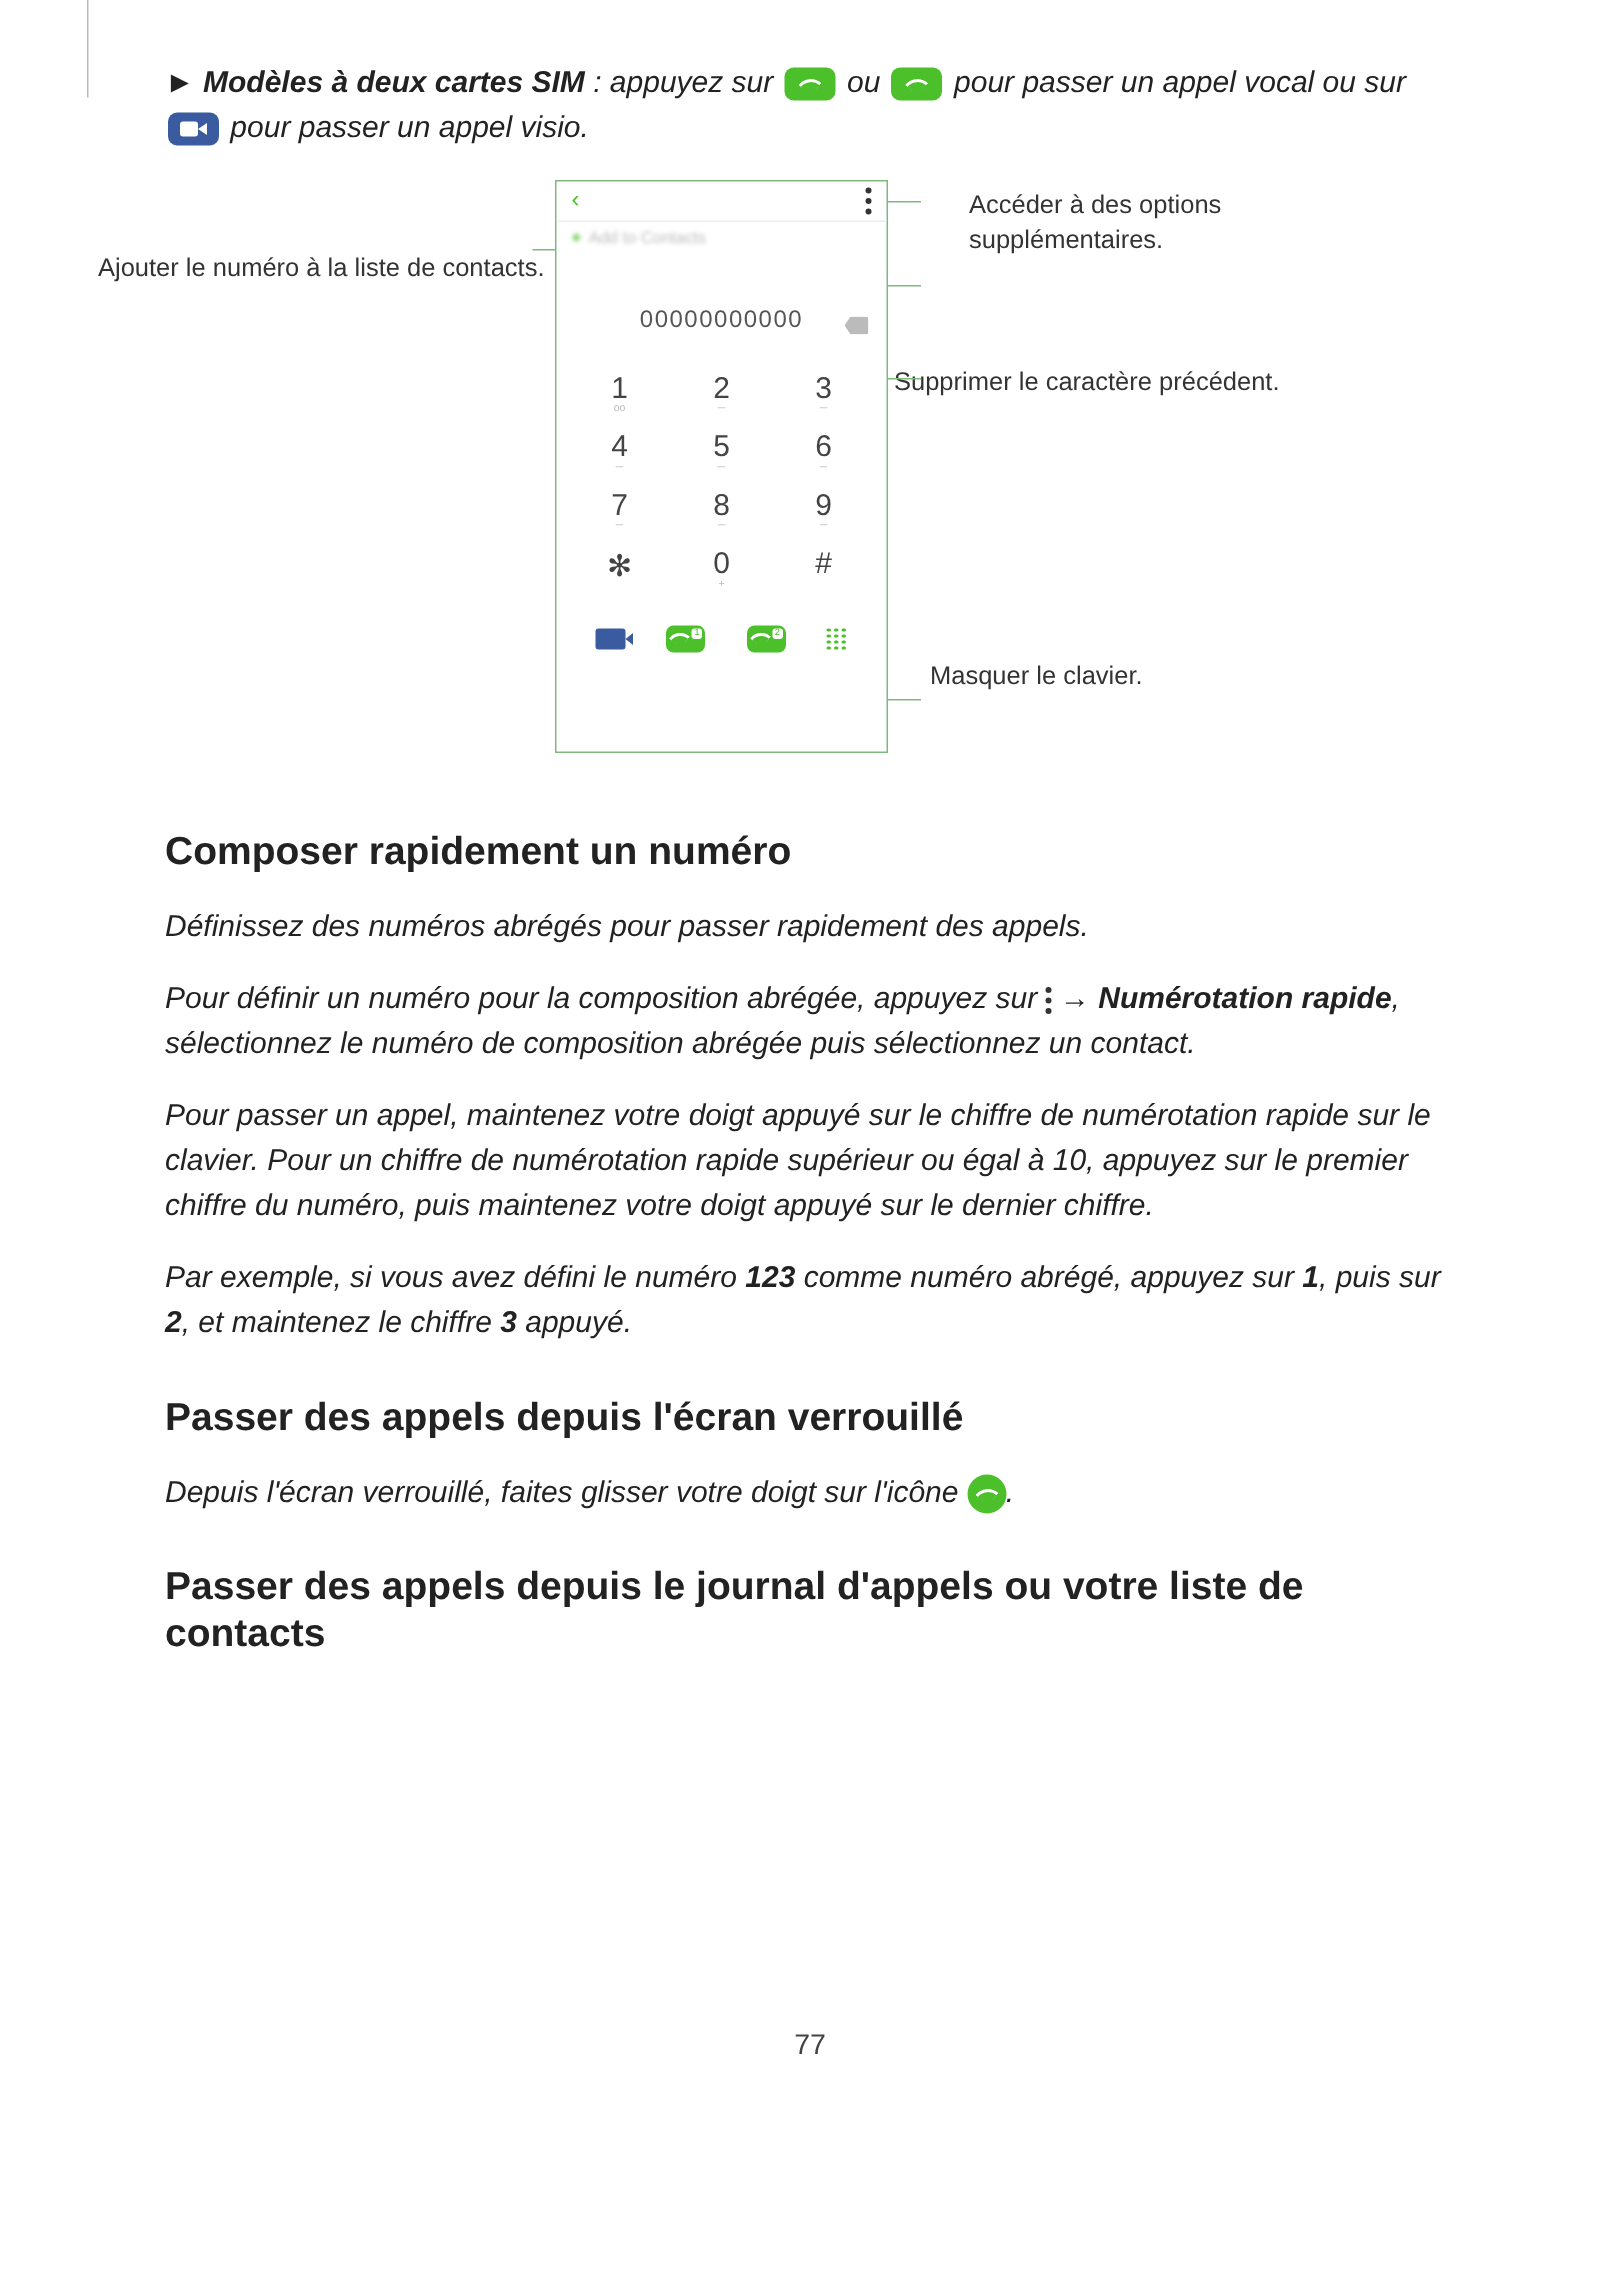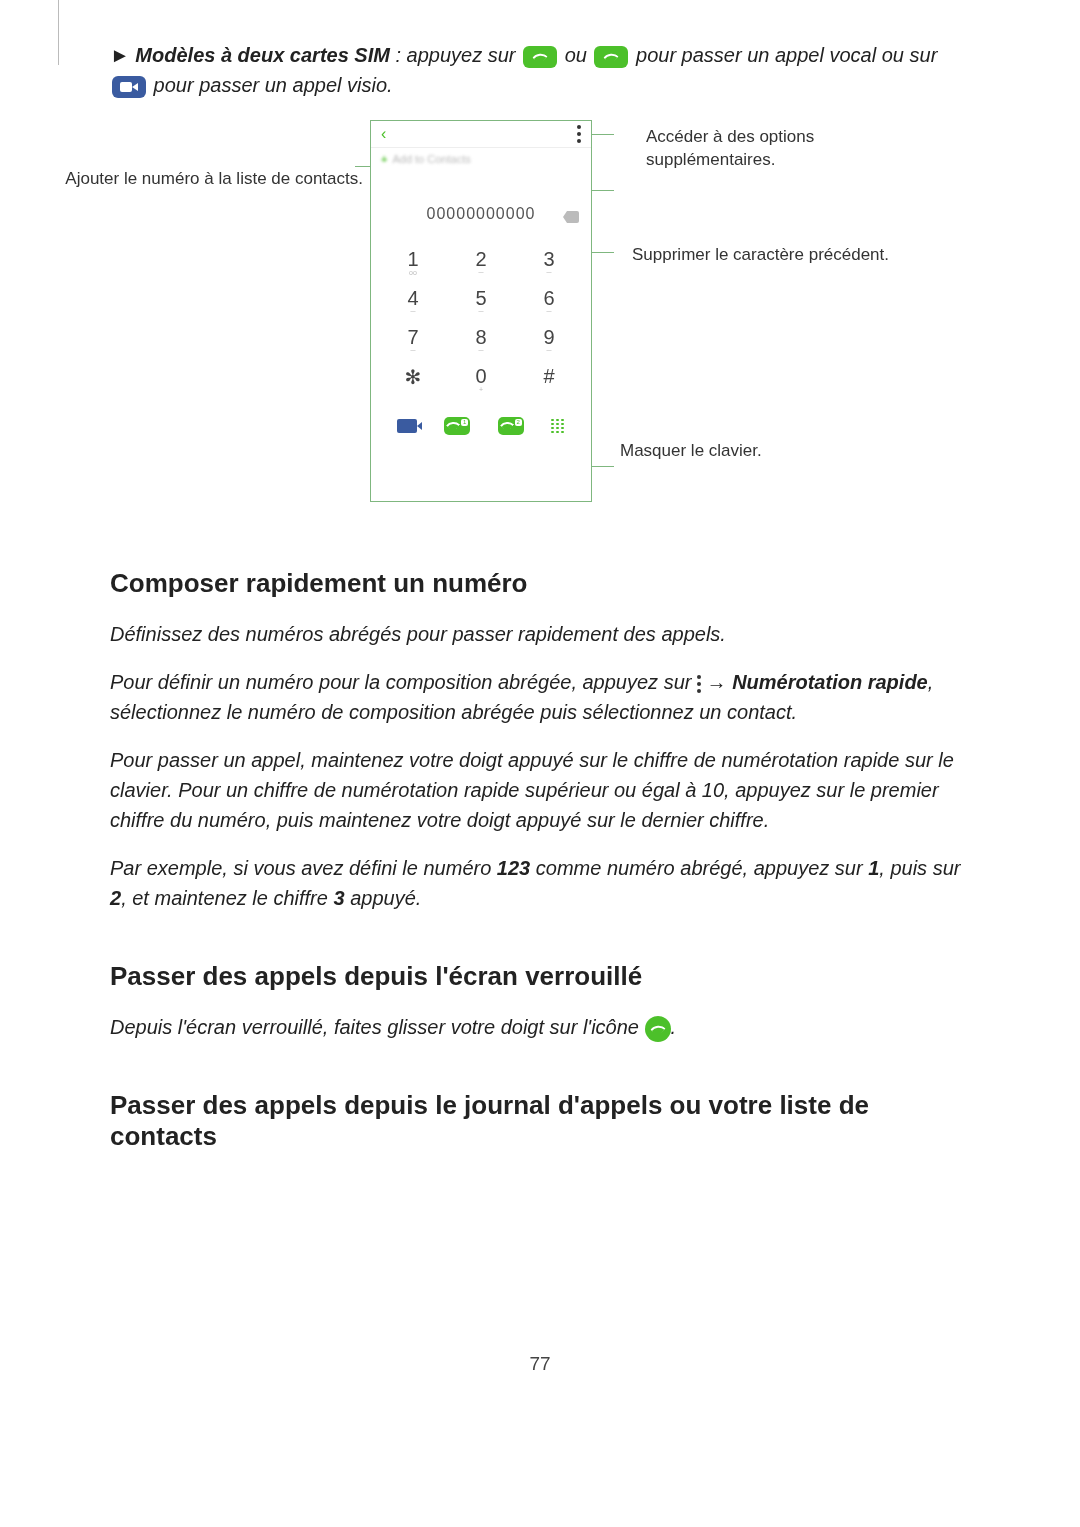--- a/index.html
+++ b/index.html
@@ -32,21 +32,21 @@
   }
   .body-text {
     font-size: 20px;
     line-height: 1.5;
     font-style: italic;
   }
   .bold { font-weight: bold; }
   .h2 {
     font-weight: bold;
     font-size: 26px;
-    margin-top: 48px;
+    margin-top: 32px;
     margin-bottom: 20px;
   }
   .para { margin-bottom: 18px; }
   .inline-icon {
     display: inline-block;
     vertical-align: middle;
     margin: 0 2px;
   }
   .icon-pill {
     display: inline-block;
@@ -170,21 +170,21 @@
 
     <div class="callout callout-left" style="left:-80px;top:48px;width:300px;margin-left:13px;">Ajouter le numéro à la liste de contacts.</div>
     <div class="line" style="left:225px;top:46px;width:30px;"></div>
 
     <div class="callout" style="left:516px;top:6px;width:280px;">Accéder à des options supplémentaires.</div>
     <div class="line" style="left:448px;top:14px;width:36px;"></div>
 
     <div class="line" style="left:372px;top:70px;width:112px;height:1px;"></div>
     <div class="line" style="left:372px;top:46px;width:1px;height:25px;"></div>
 
-    <div class="callout" style="left:502px;top:124px;width:290px;">Supprimer le caractère précédent.</div>
+    <div class="callout" style="left:466px;top:124px;width:290px;">Supprimer le caractère précédent.</div>
     <div class="line" style="left:450px;top:132px;width:34px;"></div>
 
     <div class="callout" style="left:490px;top:320px;width:280px;">Masquer le clavier.</div>
     <div class="line" style="left:444px;top:346px;width:40px;"></div>
 
     <div class="phone">
       <div class="phone-top">
         <span style="font-size:16px;">‹</span>
         <span class="dots-icon">
             <span></span>

